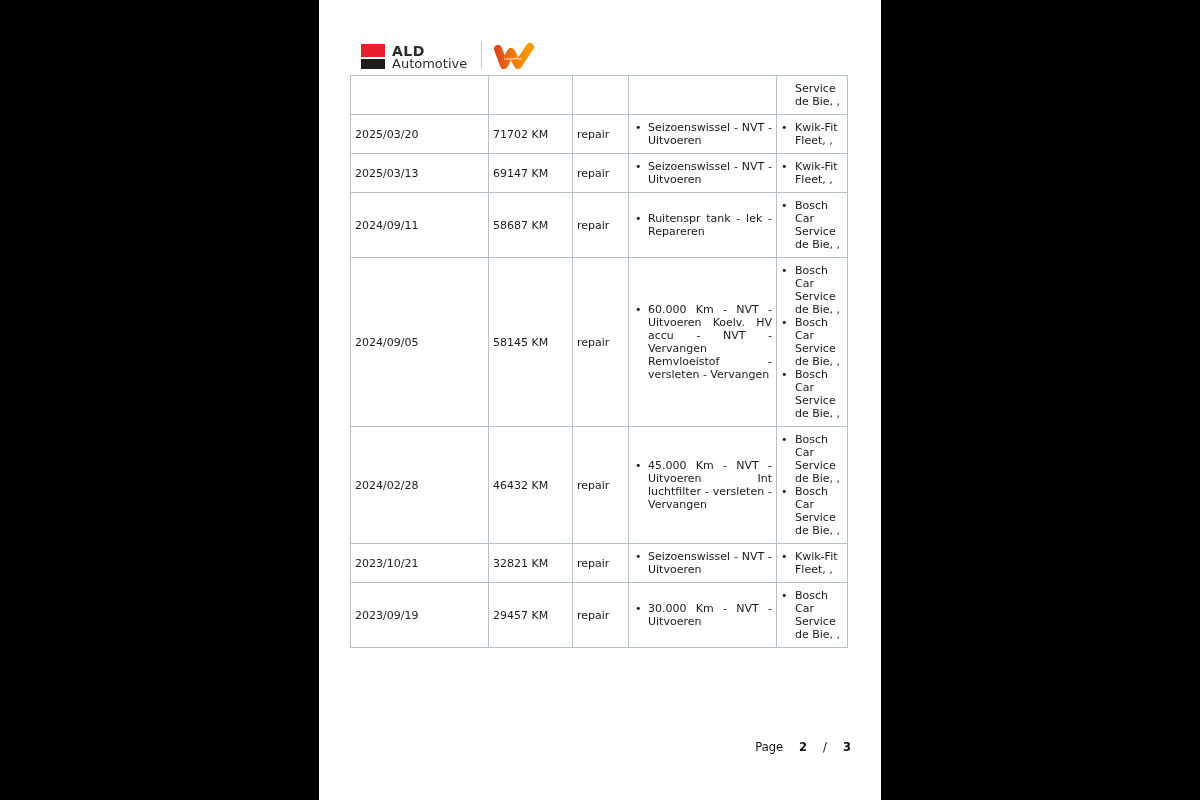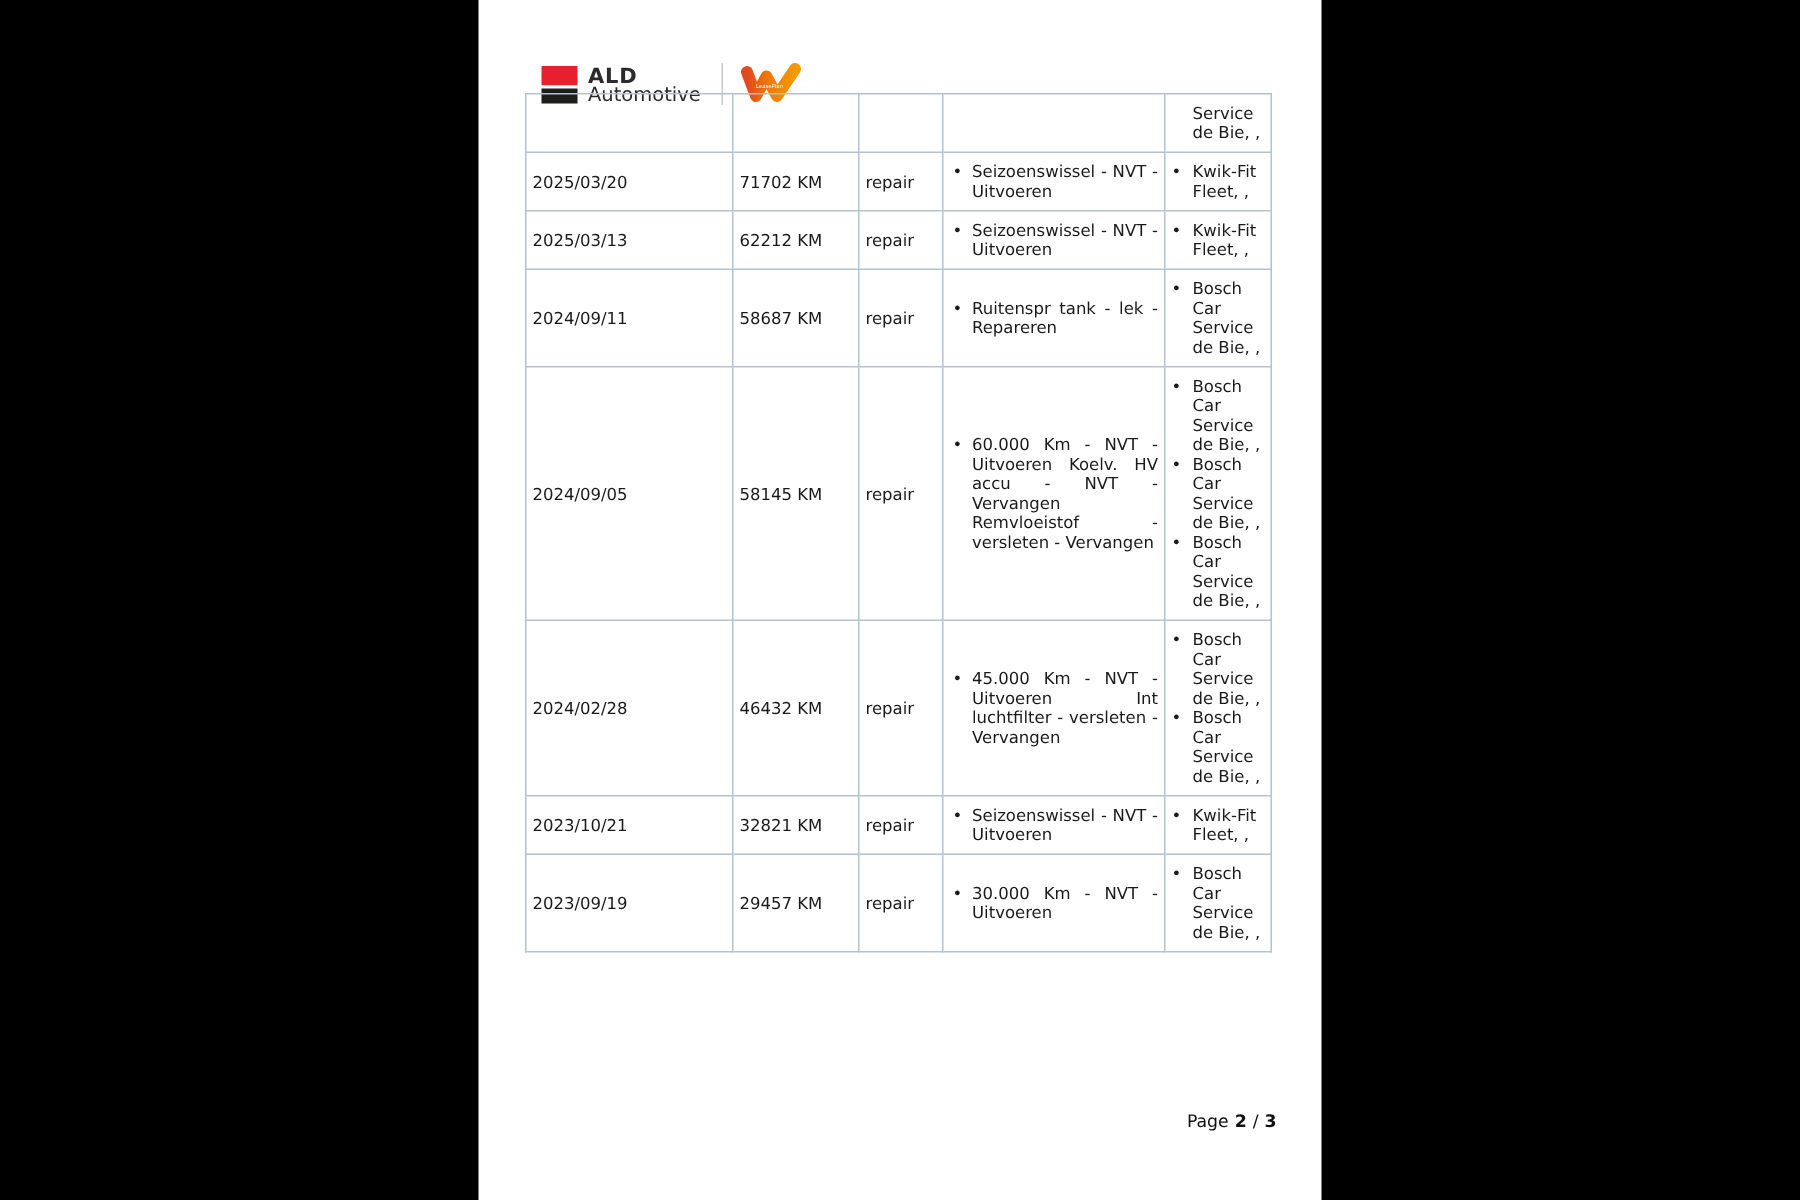--- a/index.html
+++ b/index.html
@@ -12,21 +12,21 @@
   .page {
     width: 562px; height: 800px;
     margin: 0 auto;
     background: #ffffff;
     position: relative;
   }
 
   
   .logo-row {
     position: absolute; top: 41px; left: 42px;
-    display: flex; align-items: center; height: 30px;
+    display: flex; height: 30px;
   }
   .ald-logo { display: flex; align-items: center; }
   .ald-mark {
     width: 24px; height: 25px;
     display: flex; flex-direction: column; flex-shrink: 0;
   }
   .ald-mark .red    { height: 13px; background: #e8202e; }
   .ald-mark .stripe { height: 2px;  background: #ffffff; }
   .ald-mark .black  { flex: 1;      background: #1d1d1b; }
   .ald-words { margin-left: 7px; color: #2b2b2b; }
@@ -34,21 +34,21 @@
     font-size: 14px; font-weight: bold; line-height: 14px; letter-spacing: 0.5px;
   }
   .ald-division { font-size: 13px; line-height: 11px; }
   .logo-divider {
     width: 1px; height: 28px; background: #c9c9c9; margin: 0 10px 0 14px;
   }
   .lp-logo { width: 44px; height: 32px; display: block; }
 
   
   table.maint {
-    position: absolute; top: 62px; left: 31px;
+    position: absolute; top: 75px; left: 31px;
     width: 497px; table-layout: fixed;
     border-collapse: collapse;
     font-size: 11px; line-height: 13px; color: #1a1a1a;
   }
   table.maint td {
     border: 1px solid #b6c2cb;
     vertical-align: middle;
     padding: 6px 4px;
     overflow: hidden;
   }
@@ -60,21 +60,21 @@
 
   .item { position: relative; padding-left: 15px; text-align: justify; }
   td.c-sup .item { padding-left: 14px; }
   .item .bullet { position: absolute; left: 2px; top: 0; }
   td.c-sup .item .bullet { left: 0; }
 
   
   .footer {
     position: absolute; top: 740px; right: 30px;
     font-size: 11.5px; color: #111111;
-    display: flex; gap: 4px; align-items: center;
+    display: flex; gap: 16px; align-items: center;
   }
   .footer .bold { font-weight: bold; }
 </style>
 </head>
 <body>
 
 <div class="page">
 
   <div class="logo-row">
     <div class="ald-logo">
@@ -126,21 +126,21 @@
           <td class="c-type">repair</td>
           <td class="c-desc">
             <div class="item"><span class="bullet">•</span><span>Seizoenswissel - NVT - Uitvoeren</span></div>
           </td>
           <td class="c-sup">
             <div class="item"><span class="bullet">•</span><span>Kwik-Fit Fleet, ,</span></div>
           </td>
         </tr>
         <tr>
           <td class="c-date">2025/03/13</td>
-          <td class="c-km">62212 KM</td>
+          <td class="c-km">69147 KM</td>
           <td class="c-type">repair</td>
           <td class="c-desc">
             <div class="item"><span class="bullet">•</span><span>Seizoenswissel - NVT - Uitvoeren</span></div>
           </td>
           <td class="c-sup">
             <div class="item"><span class="bullet">•</span><span>Kwik-Fit Fleet, ,</span></div>
           </td>
         </tr>
         <tr>
           <td class="c-date">2024/09/11</td>

